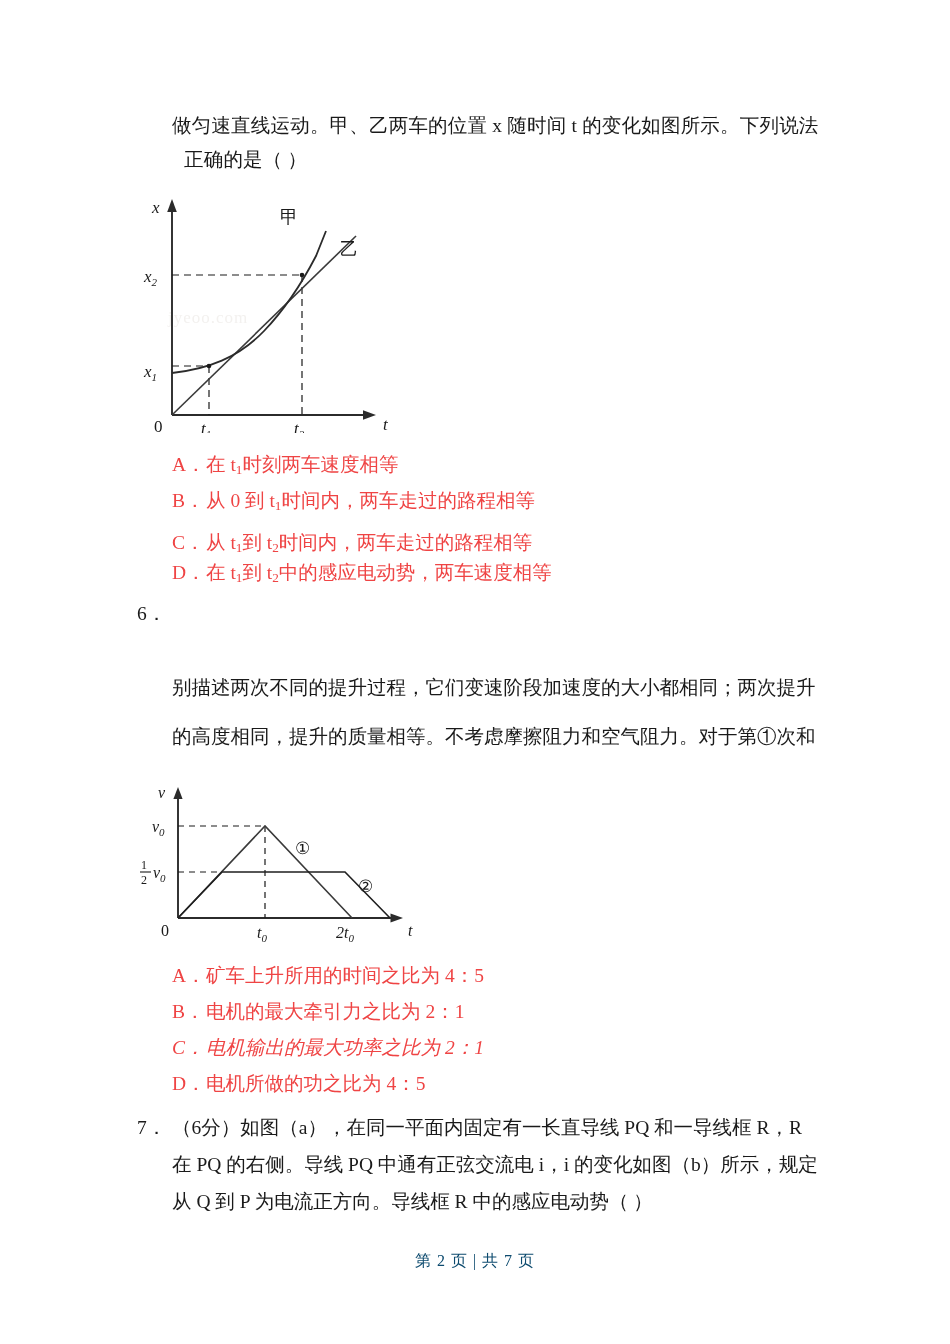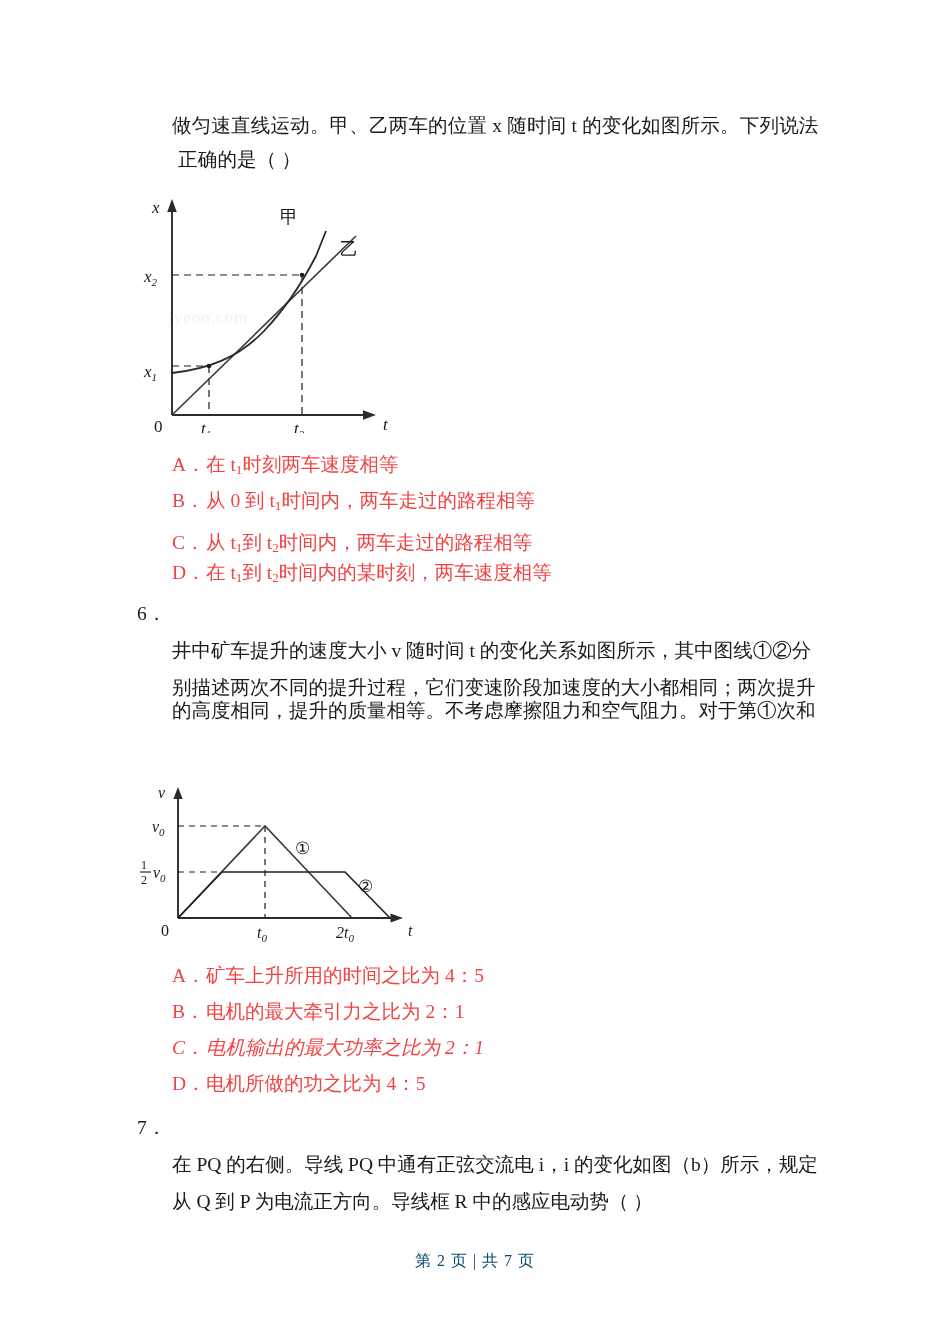--- a/index.html
+++ b/index.html
@@ -74,21 +74,21 @@
     color: #0c4a6e;
     letter-spacing: 1px;
   }
 </style>
 </head>
 <body>
 
 <div class="page">
 
   <div class="para" style="left:172px; top:107px;">做匀速直线运动。甲、乙两车的位置 x 随时间 t 的变化如图所示。下列说法</div>
-  <div class="para" style="left:178px; top:141px;">正确的是（      ）</div>
+  <div class="para" style="left:184px; top:141px;">正确的是（      ）</div>
 
   <div class="figure" style="left:130px; top:183px; width:290px; height:250px;">
     <svg width="290" height="250" viewBox="0 0 290 250" xmlns="http://www.w3.org/2000/svg">
 
       <text x="38" y="140" font-family="Liberation Serif, serif" font-size="17" fill="#f3f1ef" letter-spacing="1">jyeoo.com</text>
 
       <line x1="42" y1="232" x2="42" y2="26" stroke="#2b2b2b" stroke-width="1.9"></line>
       <polygon points="42,16 37.2,29 46.8,29" fill="#2b2b2b"></polygon>
 
       <line x1="42" y1="232" x2="234" y2="232" stroke="#2b2b2b" stroke-width="1.9"></line>
@@ -128,27 +128,26 @@
 
   <div class="opt" style="left:172px; top:483px;">
     <span class="optlabel">B．</span><span>从 0 到 t</span><sub>1</sub><span>时间内，两车走过的路程相等</span>
   </div>
 
   <div class="opt" style="left:172px; top:525px;">
     <span class="optlabel">C．</span><span>从 t</span><sub>1</sub><span>到 t</span><sub>2</sub><span>时间内，两车走过的路程相等</span>
   </div>
 
   <div class="opt" style="left:172px; top:555px;">
-    <span class="optlabel">D．</span><span>在 t</span><sub>1</sub><span>到 t</span><sub>2</sub><span>时间内的某时刻，两车速度相等</span>
+    <span class="optlabel">D．</span><span>在 t</span><sub>1</sub><span>到 t</span><sub>2</sub><span>中的感应电动势，两车速度相等</span>
   </div>
 
   <div class="qline" style="left:137px; top:595px;">6．</div>
-  <div class="qline" style="left:172px; top:632px;">井中矿车提升的速度大小 v 随时间 t 的变化关系如图所示，其中图线①②分</div>
   <div class="qline" style="left:172px; top:669px;">别描述两次不同的提升过程，它们变速阶段加速度的大小都相同；两次提升</div>
-  <div class="qline" style="left:172px; top:692px;">的高度相同，提升的质量相等。不考虑摩擦阻力和空气阻力。对于第①次和</div>
+  <div class="qline" style="left:172px; top:718px;">的高度相同，提升的质量相等。不考虑摩擦阻力和空气阻力。对于第①次和</div>
 
   <div class="figure" style="left:140px; top:780px; width:290px; height:170px;">
     <svg width="290" height="170" viewBox="0 0 290 170" xmlns="http://www.w3.org/2000/svg">
 
       <line x1="38" y1="138" x2="38" y2="16" stroke="#2b2b2b" stroke-width="1.9"></line>
       <polygon points="38,7 33.4,19 42.6,19" fill="#2b2b2b"></polygon>
 
       <line x1="38" y1="138" x2="252" y2="138" stroke="#2b2b2b" stroke-width="1.9"></line>
       <polygon points="263,138 250.5,133.4 250.5,142.6" fill="#2b2b2b"></polygon>
 
@@ -190,18 +189,19 @@
     <span class="optlabel">B．</span><span>电机的最大牵引力之比为 2：1</span>
   </div>
   <div class="opt" style="left:172px; top:1030px;font-style:italic;">
     <span class="optlabel">C．</span><span>电机输出的最大功率之比为 2：1</span>
   </div>
   <div class="opt" style="left:172px; top:1066px;">
     <span class="optlabel">D．</span><span>电机所做的功之比为 4：5</span>
   </div>
 
   <div class="qline" style="left:137px; top:1109px;">7．</div>
+  <div class="qline" style="left:172px; top:1109px;">（6分）如图（a），在同一平面内固定有一长直导线 PQ 和一导线框 R，R</div>
   <div class="qline" style="left:172px; top:1146px;">在 PQ 的右侧。导线 PQ 中通有正弦交流电 i，i 的变化如图（b）所示，规定</div>
   <div class="qline" style="left:172px; top:1183px;">从 Q 到 P 为电流正方向。导线框 R 中的感应电动势（      ）</div>
 
   <div class="footer" style="top:1251px;">第 2 页 | 共 7 页</div>
 
 </div>
 
 </body></html>

